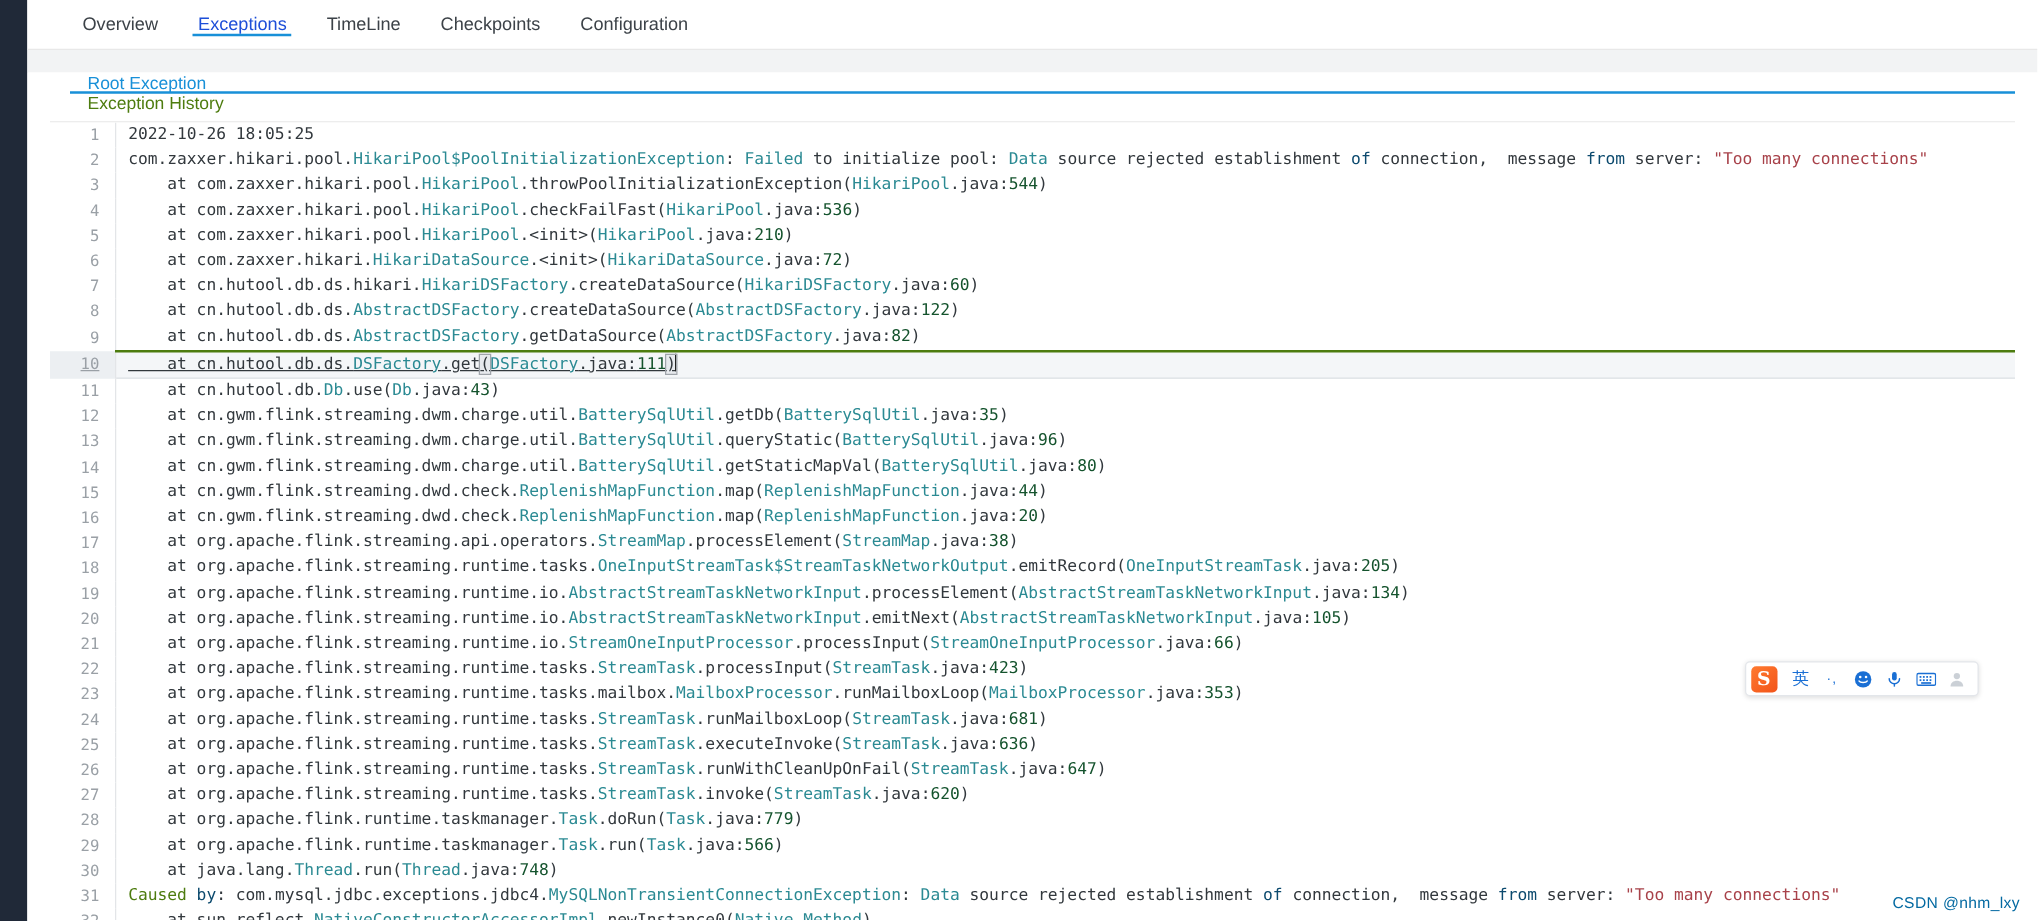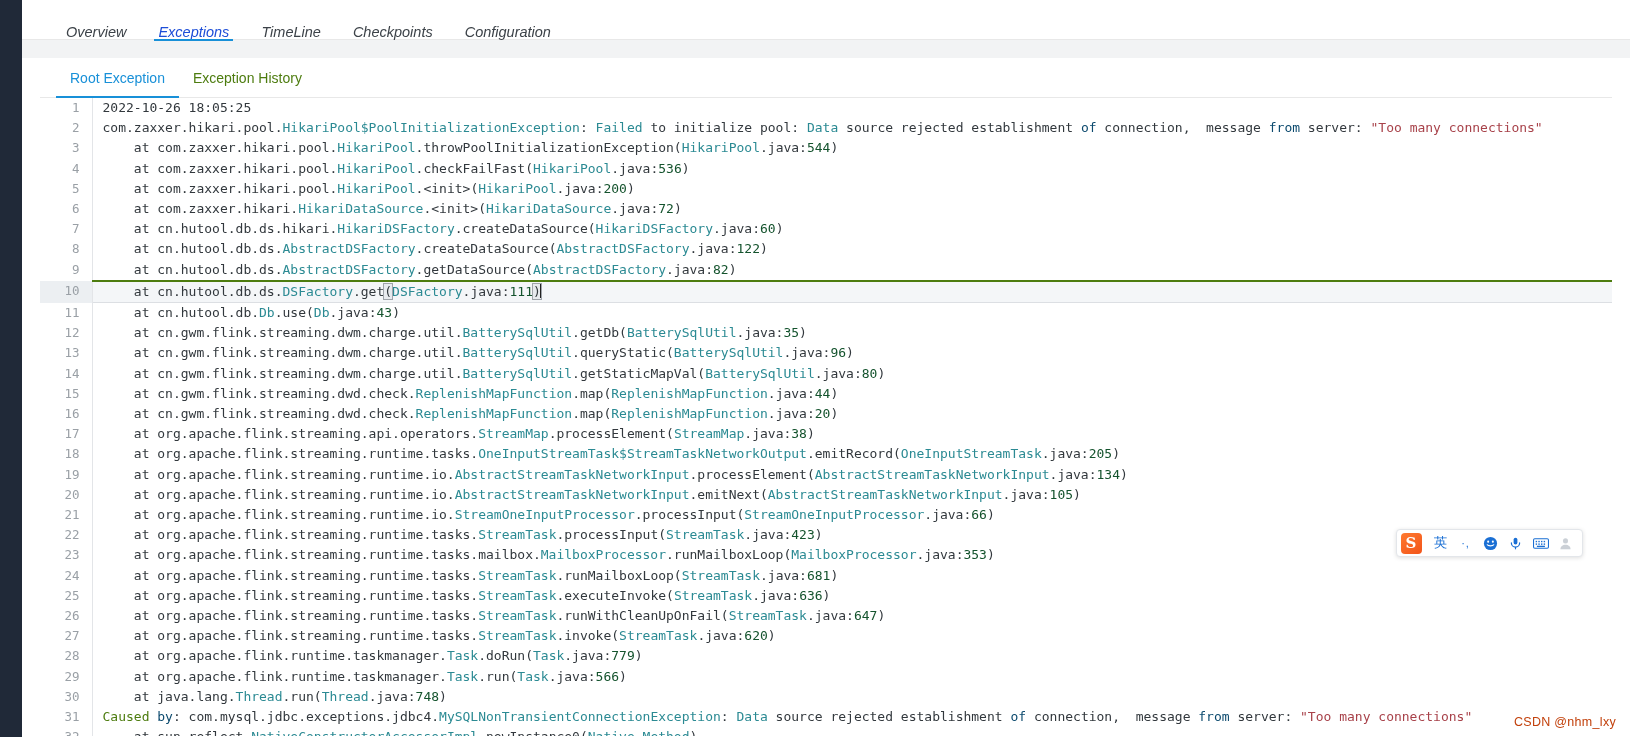--- a/index.html
+++ b/index.html
@@ -35,21 +35,21 @@
   }
 
   
   .topbar {
     position: relative;
     height: 40px;
     background: #ffffff;
     border-bottom: 1px solid #e8e8e8;
     padding-left: 28px;
   }
-  .topbar-inner { display: flex; align-items: flex-end; height: 40px; font-style: italic; }
+  .topbar-inner { display: flex; align-items: center; height: 40px; }
   .top-tab {
     position: relative;
     display: flex; align-items: center;
     padding: 0 16px;
     font-size: 14.5px;
     color: #3c4248;
     cursor: pointer;
     white-space: nowrap;
   }
   .top-tab.active { color: #1d4ed8; }
@@ -75,20 +75,21 @@
     height: 679px;
   }
 
   
   .subtabs {
     display: flex;
     align-items: stretch;
     height: 40px;
     border-bottom: 1px solid #e8e8e8;
     padding-left: 16px;
+    flex-direction: column;
   }
   .sub-tab {
     position: relative;
     display: flex; align-items: center;
     padding: 0 14px;
     font-size: 14px;
     color: #4d7c0f;
     cursor: pointer;
     white-space: nowrap;
   }
@@ -110,21 +111,21 @@
     background: #ffffff;
   }
   .code-table {
     border-collapse: collapse;
     width: 100%;
     font-family: "DejaVu Sans Mono", "Liberation Mono", monospace;
     font-size: 13px;
     line-height: 18.2px;
   }
   .code-table tr { height: 18.2px; }
-  .code-table tr.active td { background: #f4f6f8; }
+  .code-table tr.active td { background: #f4f6f8; text-decoration: underline; }
   .code-table tr.active td.ln { background: #eceff2; }
   .code-table tr.active td.code {
     border-top: 2px solid #4d7c0f;
     border-bottom: 1px solid #dcdfe3;
   }
 
   td.ln {
     width: 52px;
     min-width: 52px;
     text-align: right;
@@ -205,21 +206,21 @@
   }
   .ime-item.cn { font-family: "DejaVu Sans", sans-serif; font-size: 13.5px; }
   .ime-item svg { display: block; }
   .ime-item.muted { opacity: .45; }
 
   
   .watermark {
     position: absolute;
     right: 14px; bottom: 8px;
     font-size: 12.5px;
-    color: #c2410c;
+    color: #0369a1;
     letter-spacing: .3px;
     user-select: none;
   }
 </style>
 </head>
 <body>
 
 <div id="app">
 
   <div class="left-rail"></div>
@@ -259,21 +260,21 @@
               <tr>
                 <td class="ln">3</td>
                 <td class="code"><span class="t-plain">    at com.zaxxer.hikari.pool.</span><span class="t-cls">HikariPool</span><span class="t-plain">.throwPoolInitializationException(</span><span class="t-cls">HikariPool</span><span class="t-plain">.java:</span><span class="t-num">544</span><span class="t-plain">)</span></td>
               </tr>
               <tr>
                 <td class="ln">4</td>
                 <td class="code"><span class="t-plain">    at com.zaxxer.hikari.pool.</span><span class="t-cls">HikariPool</span><span class="t-plain">.checkFailFast(</span><span class="t-cls">HikariPool</span><span class="t-plain">.java:</span><span class="t-num">536</span><span class="t-plain">)</span></td>
               </tr>
               <tr>
                 <td class="ln">5</td>
-                <td class="code"><span class="t-plain">    at com.zaxxer.hikari.pool.</span><span class="t-cls">HikariPool</span><span class="t-plain">.&lt;init&gt;(</span><span class="t-cls">HikariPool</span><span class="t-plain">.java:</span><span class="t-num">200</span><span class="t-plain">)</span></td>
+                <td class="code"><span class="t-plain">    at com.zaxxer.hikari.pool.</span><span class="t-cls">HikariPool</span><span class="t-plain">.&lt;init&gt;(</span><span class="t-cls">HikariPool</span><span class="t-plain">.java:</span><span class="t-num">210</span><span class="t-plain">)</span></td>
               </tr>
               <tr>
                 <td class="ln">6</td>
                 <td class="code"><span class="t-plain">    at com.zaxxer.hikari.</span><span class="t-cls">HikariDataSource</span><span class="t-plain">.&lt;init&gt;(</span><span class="t-cls">HikariDataSource</span><span class="t-plain">.java:</span><span class="t-num">72</span><span class="t-plain">)</span></td>
               </tr>
               <tr>
                 <td class="ln">7</td>
                 <td class="code"><span class="t-plain">    at cn.hutool.db.ds.hikari.</span><span class="t-cls">HikariDSFactory</span><span class="t-plain">.createDataSource(</span><span class="t-cls">HikariDSFactory</span><span class="t-plain">.java:</span><span class="t-num">60</span><span class="t-plain">)</span></td>
               </tr>
               <tr>

